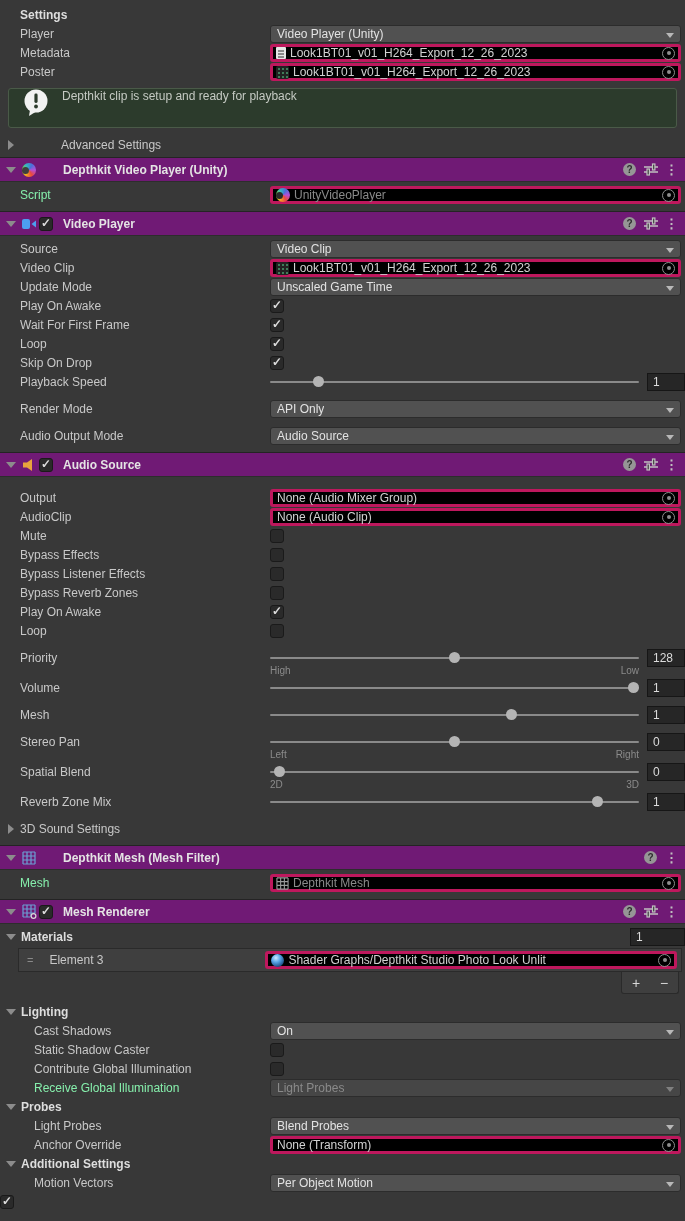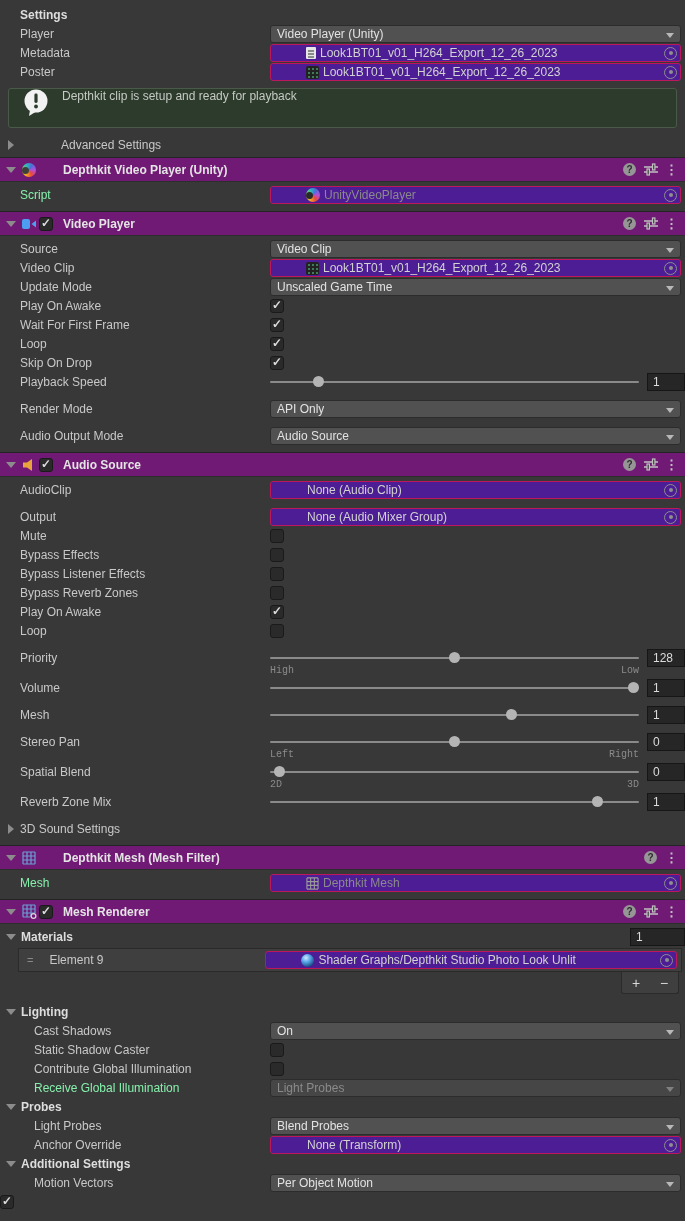--- a/index.html
+++ b/index.html
@@ -20,37 +20,37 @@
   
   .dropdown{flex:1;height:18px;background:#515151;border:1px solid #2c2c2c;border-radius:3px;
             margin-right:4px;display:flex;align-items:center;position:relative;box-sizing:border-box;}
   .dropdown .ddtext{padding-left:6px;color:#e2e2e2;white-space:nowrap;overflow:hidden;}
   .dd-arrow{position:absolute;right:6px;top:7px;width:0;height:0;border-left:4px solid transparent;
             border-right:4px solid transparent;border-top:5px solid #b8b8b8;}
   .dropdown.disabled{background:#464646;}
   .dropdown.disabled .ddtext{color:#8a8a8a;}
   .dropdown.disabled .dd-arrow{border-top-color:#808080;}
   
-  .objfield{flex:1;height:18px;background:#4c1d95;border:1px solid #be185d;border-radius:3px;
-            margin-right:4px;display:flex;align-items:center;position:relative;box-sizing:border-box;padding-left:32px;}
+  .objfield{flex:1;height:18px;background:#000000;border:3px solid #be185d;border-radius:3px;
+            margin-right:4px;display:flex;align-items:center;position:relative;box-sizing:border-box;}
   .objfield .objtext{padding-left:4px;color:#d2d2d2;white-space:nowrap;overflow:hidden;flex:1;}
   .objfield.dim .objtext{color:#8a8a8a;}
   .lead-ico{margin-left:3px;flex-shrink:0;display:flex;align-items:center;}
   .target{width:13px;height:13px;margin-right:3px;flex-shrink:0;border:1px solid #8e8e8e;
           border-radius:50%;box-sizing:border-box;position:relative;}
   .target::after{content:"";position:absolute;left:3.5px;top:3.5px;width:4px;height:4px;
           border-radius:50%;background:#8e8e8e;}
   
   .checkbox{width:14px;height:14px;background:#2a2a2a;border:1px solid #1a1a1a;border-radius:3px;
             position:relative;box-sizing:border-box;flex-shrink:0;}
   .checkbox.checked::after{content:"\2713";position:absolute;left:1px;top:-2px;color:#dcdcdc;
             font-size:12px;font-weight:bold;}
   .checkbox.small{margin:0 6px 0 2px;}
   
-  .slider-area{flex:1;position:relative;height:18px;font-family:Liberation Mono, monospace;}
+  .slider-area{flex:1;position:relative;height:18px;}
   .slider-track{position:absolute;left:0;right:0;top:8px;height:2px;background:#8a8a8a;border-radius:1px;}
   .slider-handle{position:absolute;top:3px;width:11px;height:11px;border-radius:50%;background:#b4b4b4;}
   .sub-l,.sub-r{position:absolute;top:16px;font-size:10px;color:#8b8b8b;}
   .sub-l{left:0;} .sub-r{right:0;}
   .row.with-subs{margin-bottom:12px;}
   .numfield{width:38px;height:18px;background:#262626;border:1px solid #161616;margin-left:8px;
             color:#dcdcdc;display:flex;align-items:center;padding-left:5px;box-sizing:border-box;flex-shrink:0;}
   
   .component{border-top:1px solid #242424;}
   .comp-header{height:23px;background:#701a75;border-bottom:1px solid #2d2d2d;
@@ -295,31 +295,31 @@
             <path d="M0 4 H14 M0 9 H14" stroke="#c0c0c0" stroke-width="1.4"></path>
             <rect x="8.5" y="1" width="2.4" height="6" fill="#3e3e3e" stroke="#c0c0c0" stroke-width="1.2"></rect>
             <rect x="3" y="6" width="2.4" height="6" fill="#3e3e3e" stroke="#c0c0c0" stroke-width="1.2"></rect>
           </svg>
         </span>
         <span class="hicon">
           <span class="kebab">⋮</span>
         </span>
       </div>
       <div class="comp-body">
-        <div class="row">
-          <span class="label">AudioClip</span>
-          <div class="objfield">
-            <span class="objtext">None (Audio Clip)</span>
-            <span class="target"></span>
-          </div>
-        </div>
         <div class="row gap">
           <span class="label">Output</span>
           <div class="objfield">
             <span class="objtext">None (Audio Mixer Group)</span>
+            <span class="target"></span>
+          </div>
+        </div>
+        <div class="row">
+          <span class="label">AudioClip</span>
+          <div class="objfield">
+            <span class="objtext">None (Audio Clip)</span>
             <span class="target"></span>
           </div>
         </div>
         <div class="row">
           <span class="label">Mute</span>
           <div class="checkbox"></div>
         </div>
         <div class="row">
           <span class="label">Bypass Effects</span>
           <div class="checkbox"></div>
@@ -474,21 +474,21 @@
       <div class="comp-body">
         <div class="row">
           <span class="tri"></span>
           <span class="bold">Materials</span>
           <div class="sizefield">
             <span>1</span>
           </div>
         </div>
         <div class="element-box">
           <span class="drag">=</span>
-          <span class="elem-label">Element 9</span>
+          <span class="elem-label">Element 3</span>
           <div class="objfield">
             <span class="lead-ico">
               <span class="sphere"></span>
             </span>
             <span class="objtext">Shader Graphs/Depthkit Studio Photo Look Unlit</span>
             <span class="target"></span>
           </div>
         </div>
         <div class="array-btns">
           <span class="ab">+</span>

